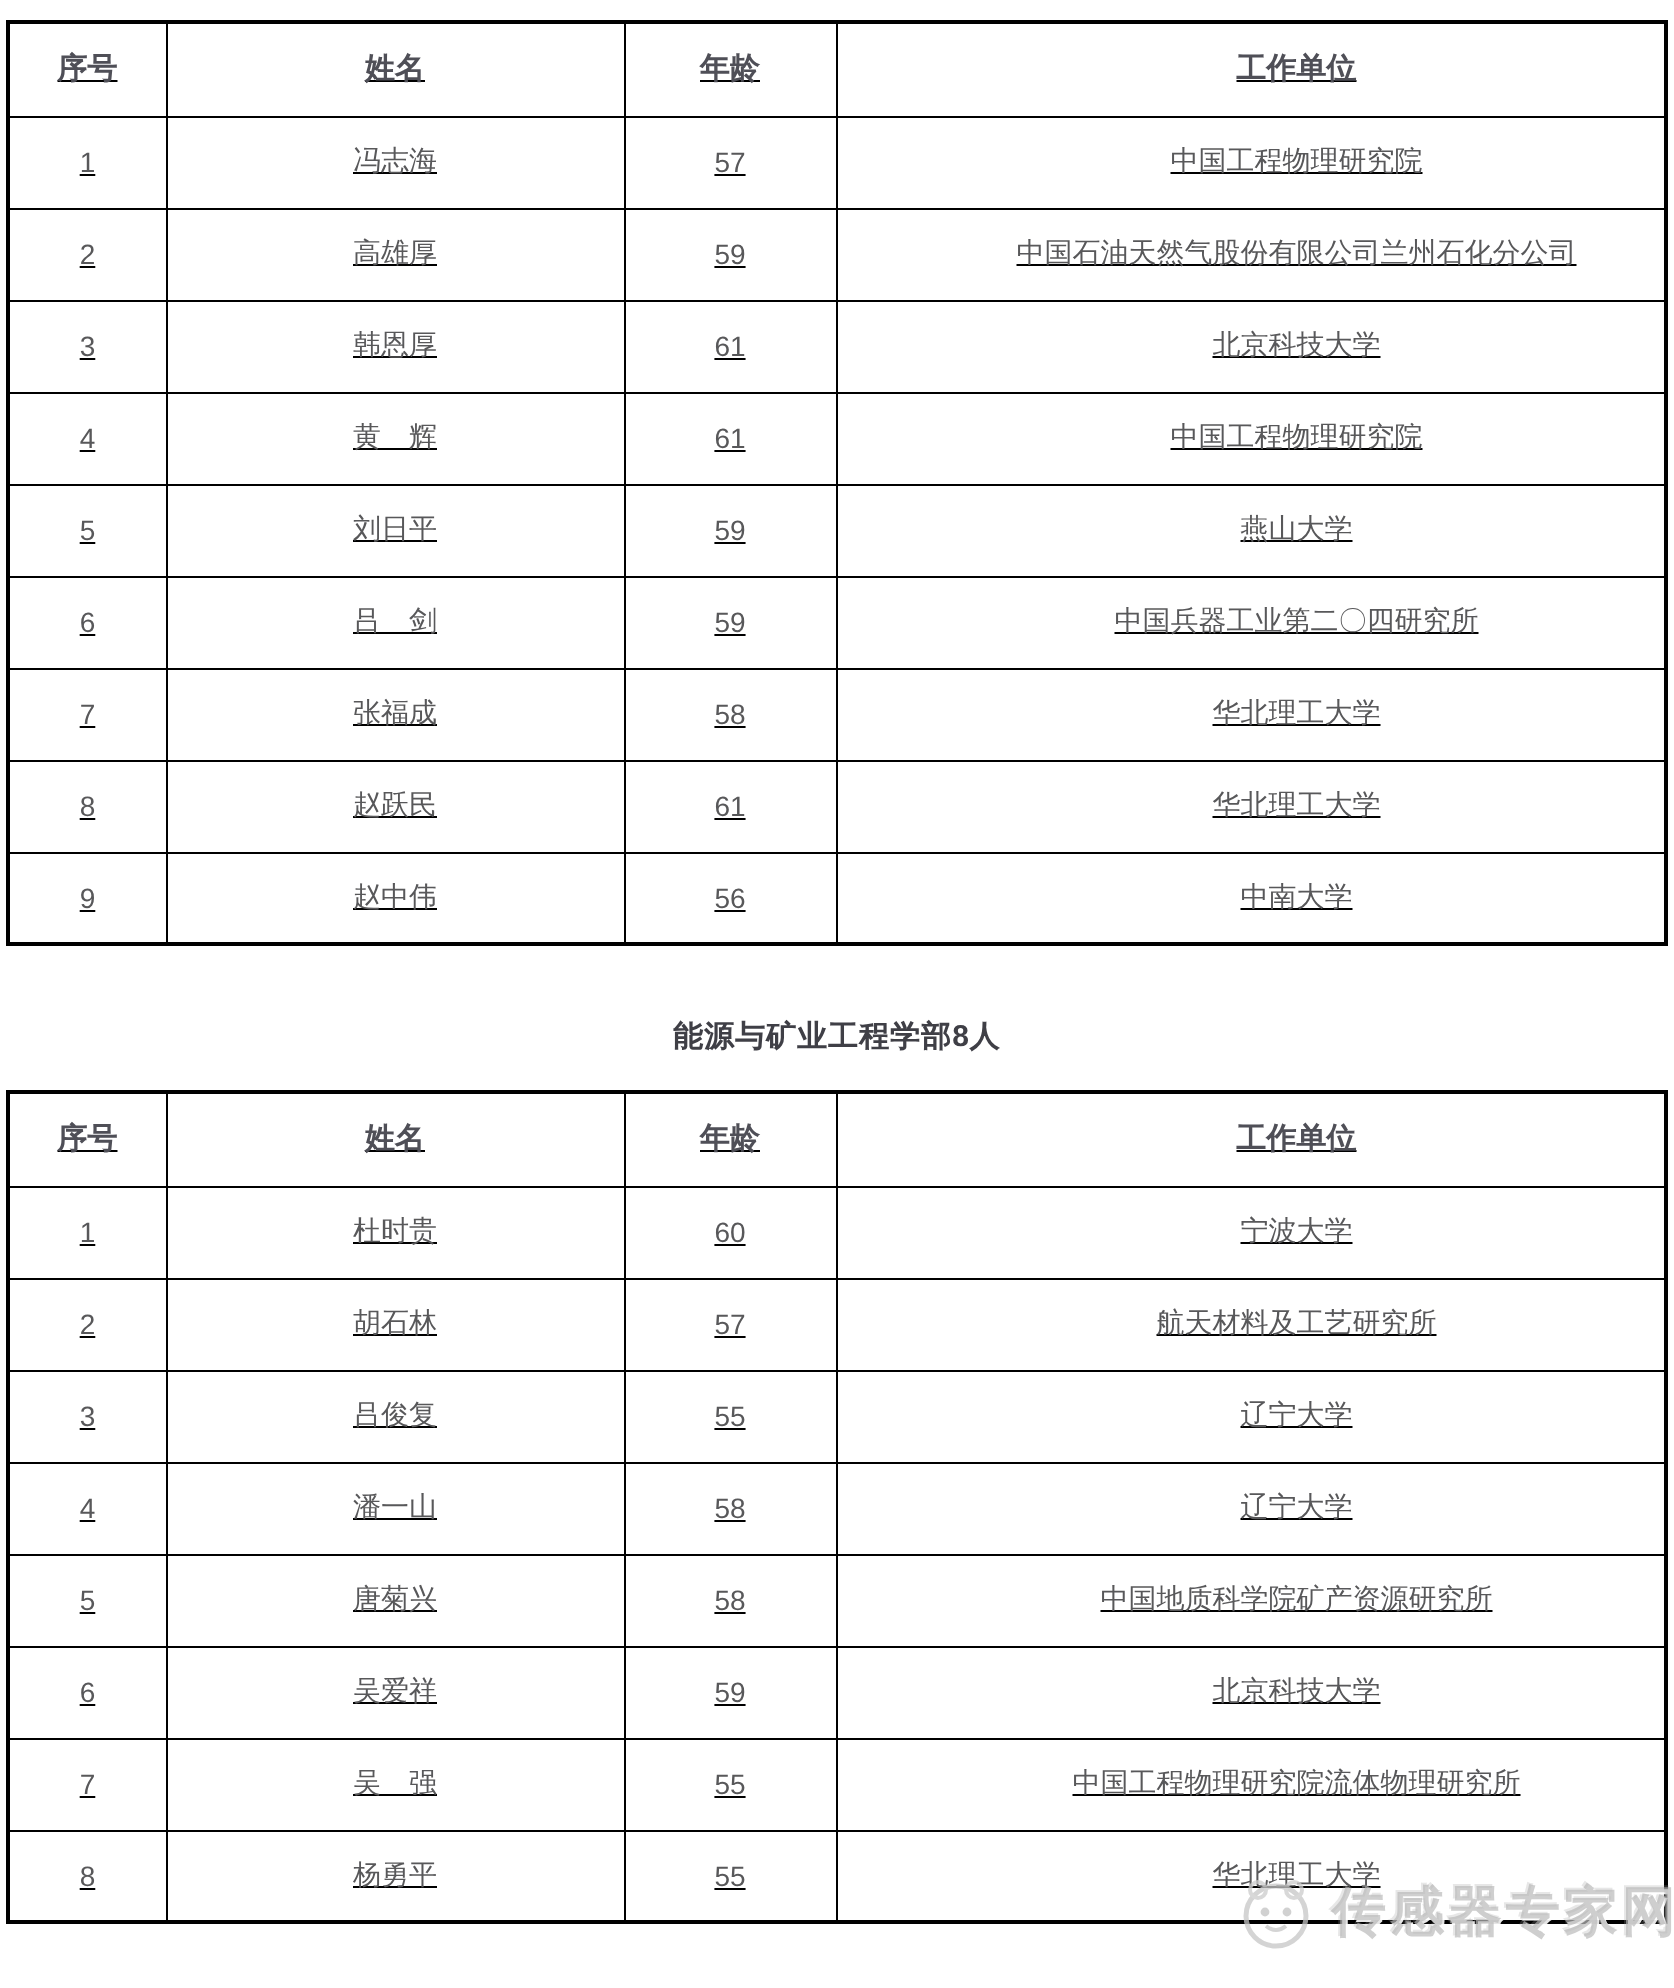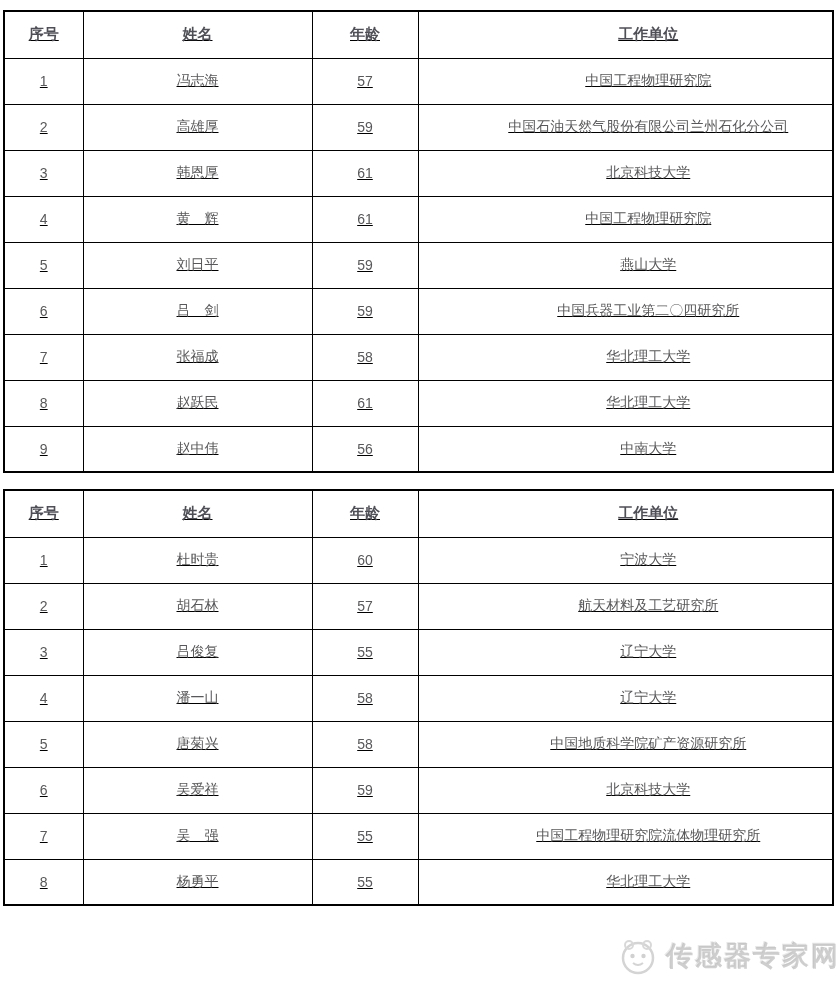--- a/index.html
+++ b/index.html
@@ -146,20 +146,21 @@
         </tr>
         <tr>
           <td class="col0">9</td>
           <td class="col1">赵中伟</td>
           <td class="col2">56</td>
           <td class="col3">中南大学</td>
         </tr>
       </tbody>
   </table>
 
+  <div class="table-title title-2">能源与矿业工程学部8人</div>
 
   <table class="roster second">
     <thead>
       <tr>
         <th class="col0">序号</th>
         <th class="col1">姓名</th>
         <th class="col2">年龄</th>
         <th class="col3">工作单位</th>
       </tr>
     </thead>

